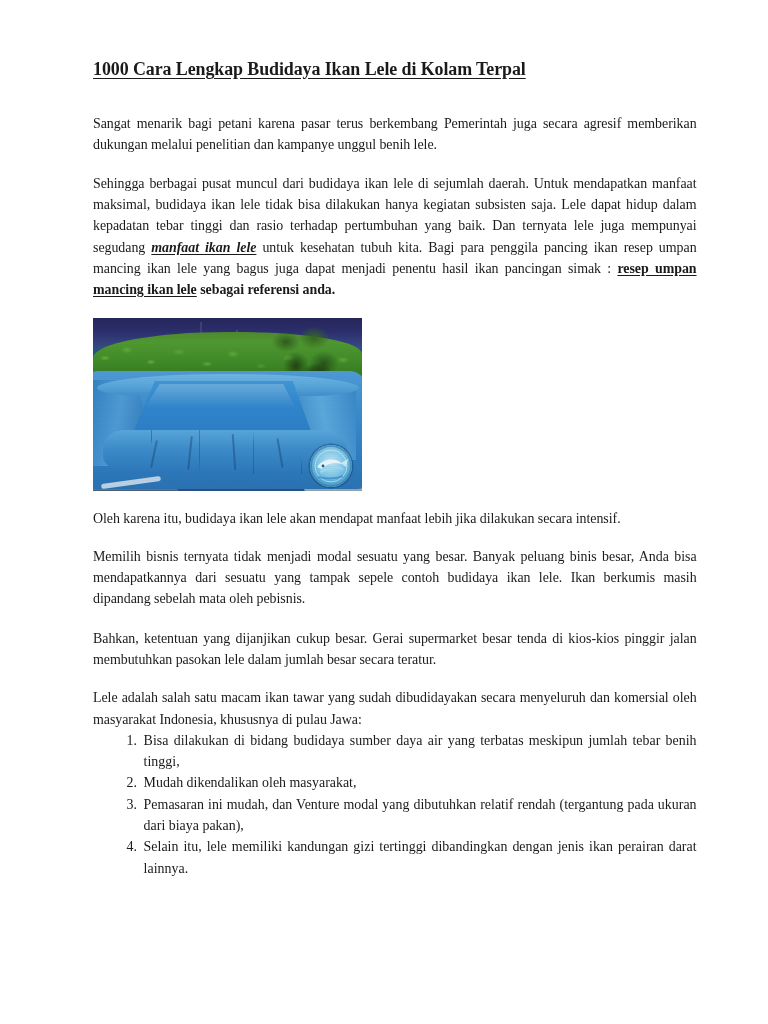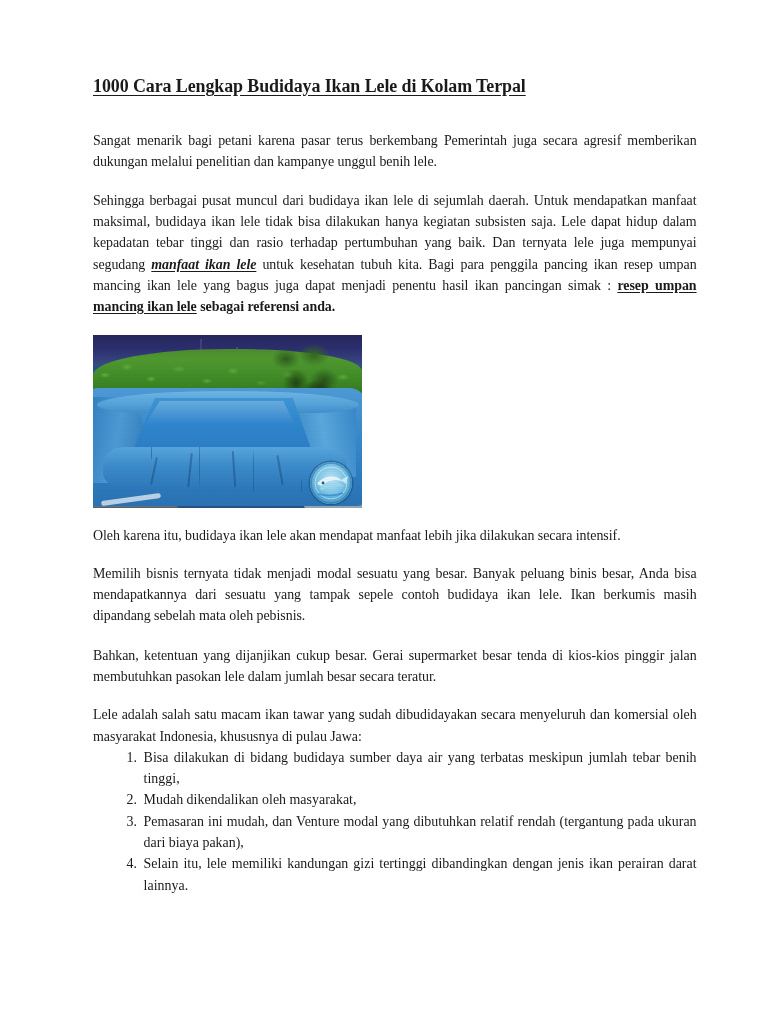--- a/index.html
+++ b/index.html
@@ -24,21 +24,20 @@
     width: 768px;
     height: 1024px;
     background: #fff;
   }
 
   .content {
     position: absolute;
     left: 93px;
     top: 58px;
     width: 604px;
-    margin-top: 17px;
   }
 
   
   .doc-title {
     font-family: "Liberation Serif", "DejaVu Serif", serif;
     font-size: 18.5px;
     font-weight: bold;
     text-decoration: underline;
     text-underline-offset: 3px;
     letter-spacing: -0.1px;

